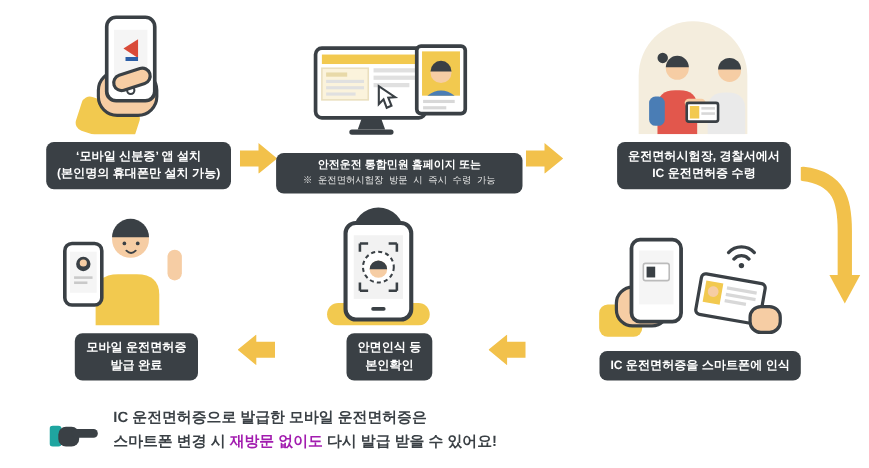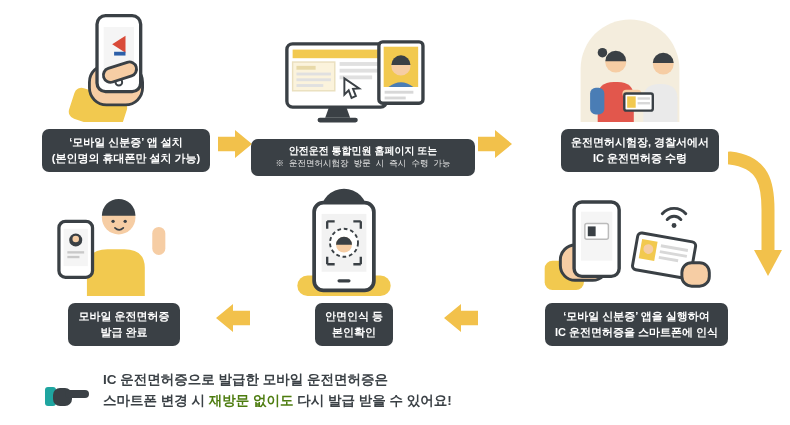--- a/index.html
+++ b/index.html
@@ -17,21 +17,21 @@
   .label .note { font-size:8.5px; font-weight:normal; color:#E6E6E6; margin-top:1px;font-family:Liberation Mono, monospace; }
 
   .arrow { position:absolute; background:#F2C14B; width:34px; height:28px; }
   .arrow.right { clip-path:polygon(0 24%,50% 24%,50% 0,100% 50%,50% 100%,50% 76%,0 76%); }
   .arrow.left  { clip-path:polygon(100% 24%,50% 24%,50% 0,0 50%,50% 100%,50% 76%,100% 76%); }
 
   .curve-arrow { position:absolute; left:728px; top:150px; }
 
   .footer { position:absolute; left:45px; top:370px; display:flex; gap:14px; align-items:flex-end; }
   .footer-text { font-size:13.5px; font-weight:bold; color:#3A4045; line-height:1.55; }
-  .highlight { color:#4d7c0f; }
+  .highlight { color:#a21caf; }
 </style>
 </head>
 <body>
 
 <div class="canvas">
 
   <div class="step" style="left:18px; top:4px; width:196px; height:168px;">
     <div class="illus">
       <svg width="108" height="112" viewBox="0 0 108 118">
         <rect x="6" y="88" width="58" height="34" rx="8" fill="#F2C94F" transform="rotate(18 35 105)"></rect>
@@ -184,21 +184,20 @@
           <rect x="97" y="46" width="16" height="20" fill="#F2C94F"></rect>
           <circle cx="105" cy="55" r="5" fill="#F6CDA4"></circle>
           <rect x="117" y="48" width="28" height="3" fill="#D8D8D8"></rect>
           <rect x="117" y="54" width="28" height="3" fill="#D8D8D8"></rect>
           <rect x="117" y="60" width="20" height="3" fill="#D8D8D8"></rect>
         </g>
         <rect x="140" y="66" width="28" height="24" rx="10" fill="#F6CDA4" stroke="#3A4045" stroke-width="3"></rect>
       </svg>
     </div>
     <div class="label">
-      <div>‘모바일 신분증’ 앱을 실행하여</div>
       <div>IC 운전면허증을 스마트폰에 인식</div>
     </div>
   </div>
 
   <div class="footer">
     <svg width="44" height="32" viewBox="0 0 44 32">
       <rect x="0" y="7" width="11" height="19" rx="3" fill="#1FA5A0"></rect>
       <rect x="8" y="8" width="19" height="18" rx="7" fill="#3A4045"></rect>
       <rect x="20" y="10" width="24" height="8" rx="4" fill="#3A4045"></rect>
     </svg>

